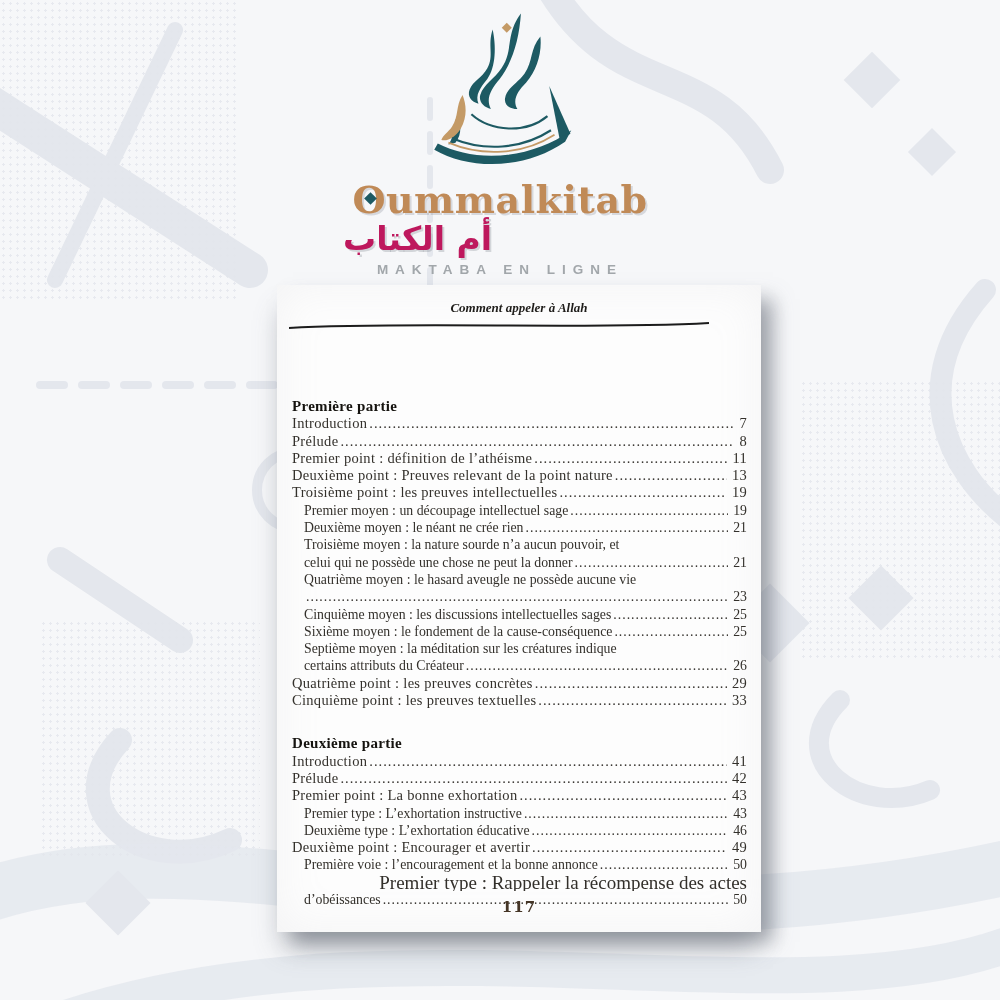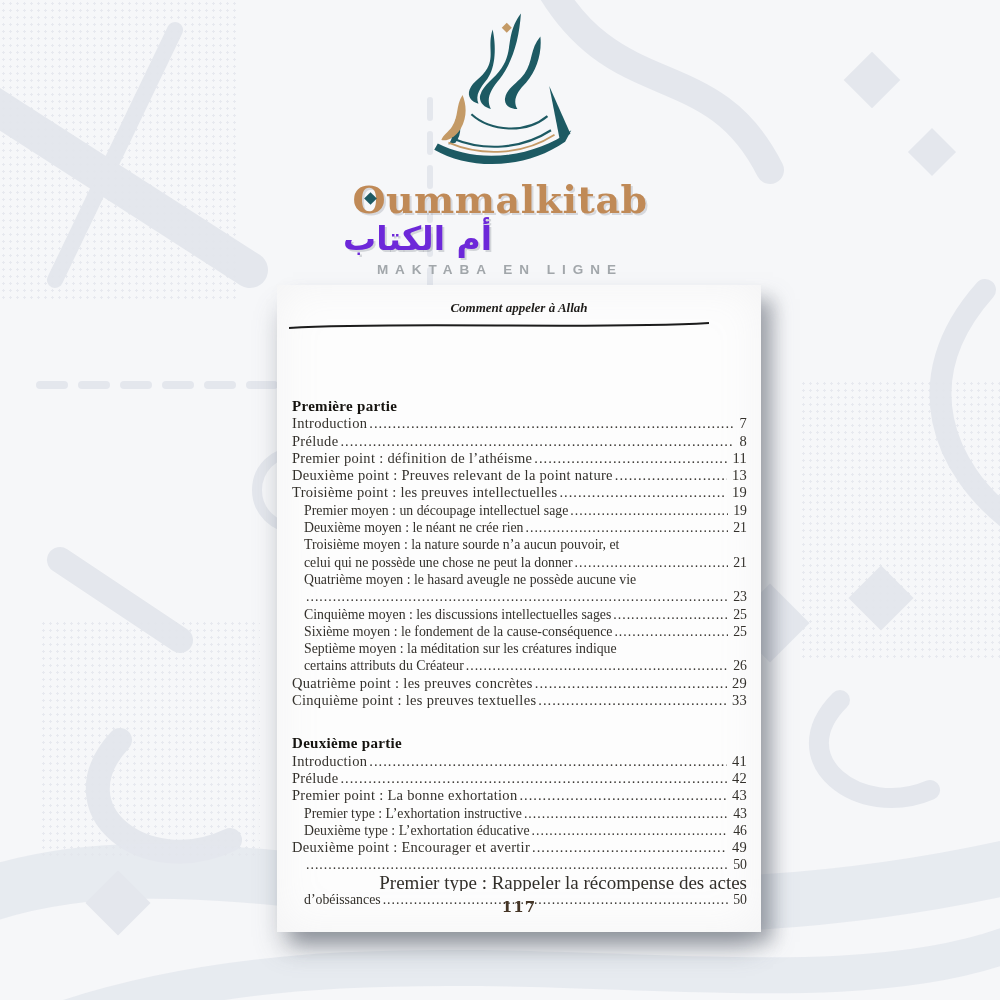--- a/index.html
+++ b/index.html
@@ -15,21 +15,21 @@
   #logo-block{position:absolute;top:0;left:0;width:1000px;text-align:center;}
   #logo-mark{position:absolute;top:10px;left:415px;width:180px;height:168px;}
   #brand-wrap{position:absolute;top:178px;left:0;width:1000px;text-align:center;}
   #brand-inner{position:relative;display:inline-block;}
   #brand-name{font-family:"DejaVu Serif",serif;font-weight:700;font-size:38px;line-height:44px;
     color:#c08a57;letter-spacing:.5px;text-shadow:2px 2px 0 rgba(70,80,92,.18);}
   .o-diamond{position:absolute;left:14px;top:16px;width:9px;height:9px;background:#1d5a63;
     transform:rotate(45deg);}
   #arabic-name{position:absolute;top:218px;left:0;width:835px;text-align:center;
     font-family:"DejaVu Sans",sans-serif;font-weight:700;font-size:33px;line-height:42px;
-    color:#6d28d9;text-shadow:2px 2px 0 rgba(70,80,92,.2);direction:rtl;}
+    color:#be185d;text-shadow:2px 2px 0 rgba(70,80,92,.2);direction:rtl;}
   #tagline{position:absolute;top:262px;left:0;width:1000px;text-align:center;
     font-family:"Liberation Sans","DejaVu Sans",sans-serif;font-size:13.5px;font-weight:700;
     color:#a2a7ab;letter-spacing:7px;}
 
   
   #book-page{position:absolute;left:277px;top:285px;width:484px;height:647px;background:#fdfdfd;
     box-shadow:14px 12px 18px -2px rgba(105,111,122,.55), 0 20px 26px -6px rgba(105,111,122,.45),
     inset 0 0 46px rgba(170,172,178,.12);}
   #running-head{position:absolute;top:15px;left:0;width:100%;text-align:center;
     font-size:13px;font-weight:700;font-style:italic;color:#1f1d1a;}
@@ -231,20 +231,21 @@
           <span class="t">Deuxième type : L’exhortation éducative</span>
           <span class="dots">............................................................................................................................................................................................................................</span>
           <span class="p">46</span>
         </div>
         <div class="toc-row ind0">
           <span class="t">Deuxième point : Encourager et avertir</span>
           <span class="dots">............................................................................................................................................................................................................................</span>
           <span class="p">49</span>
         </div>
         <div class="toc-row ind1">
+          <span class="t">Première voie : l’encouragement et la bonne annonce</span>
           <span class="dots">............................................................................................................................................................................................................................</span>
           <span class="p">50</span>
         </div>
         <div class="toc-row ind2">
           <span class="t">Premier type : Rappeler la récompense des actes</span>
         </div>
         <div class="toc-row ind1">
           <span class="t">d’obéissances</span>
           <span class="dots">............................................................................................................................................................................................................................</span>
           <span class="p">50</span>

